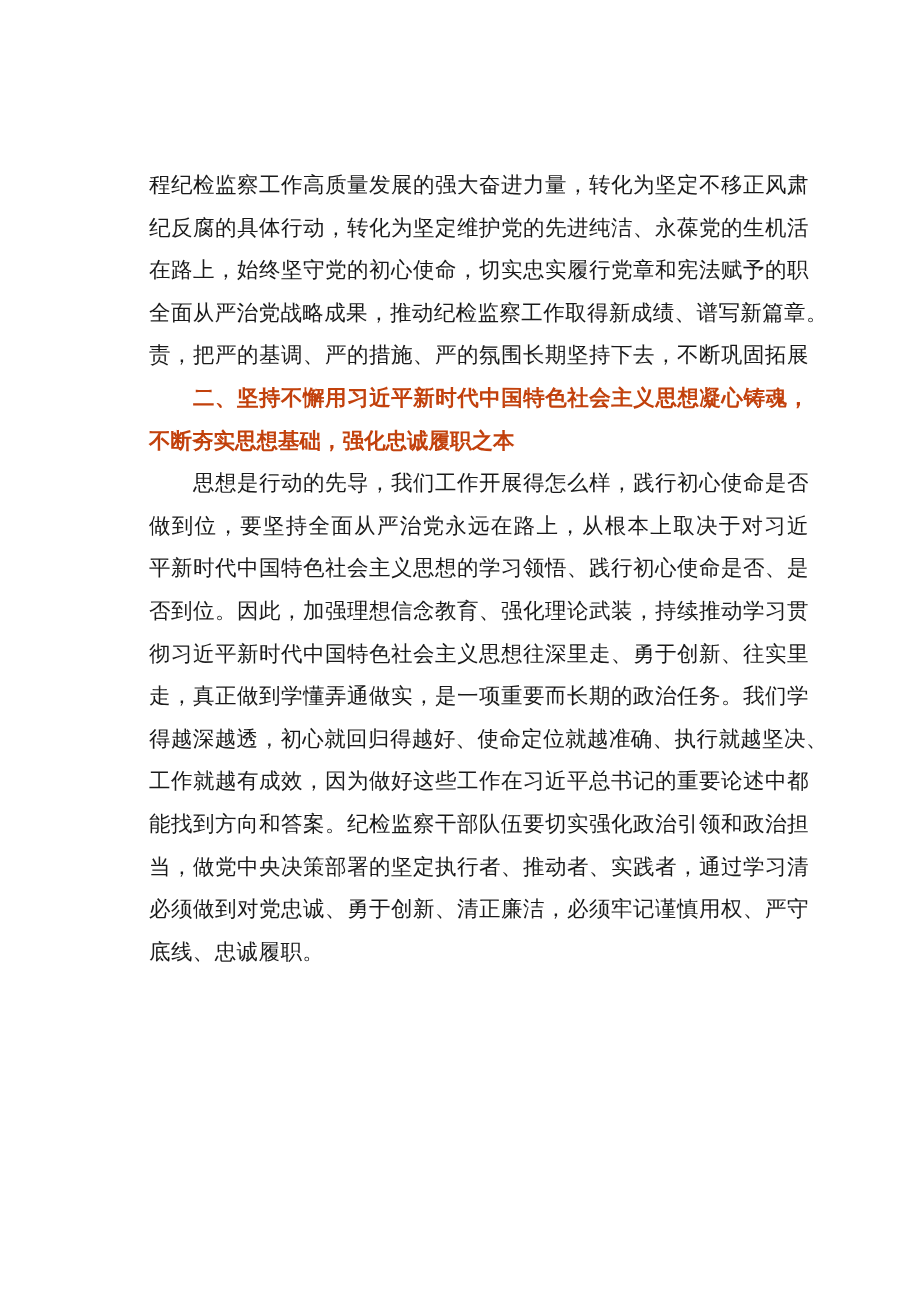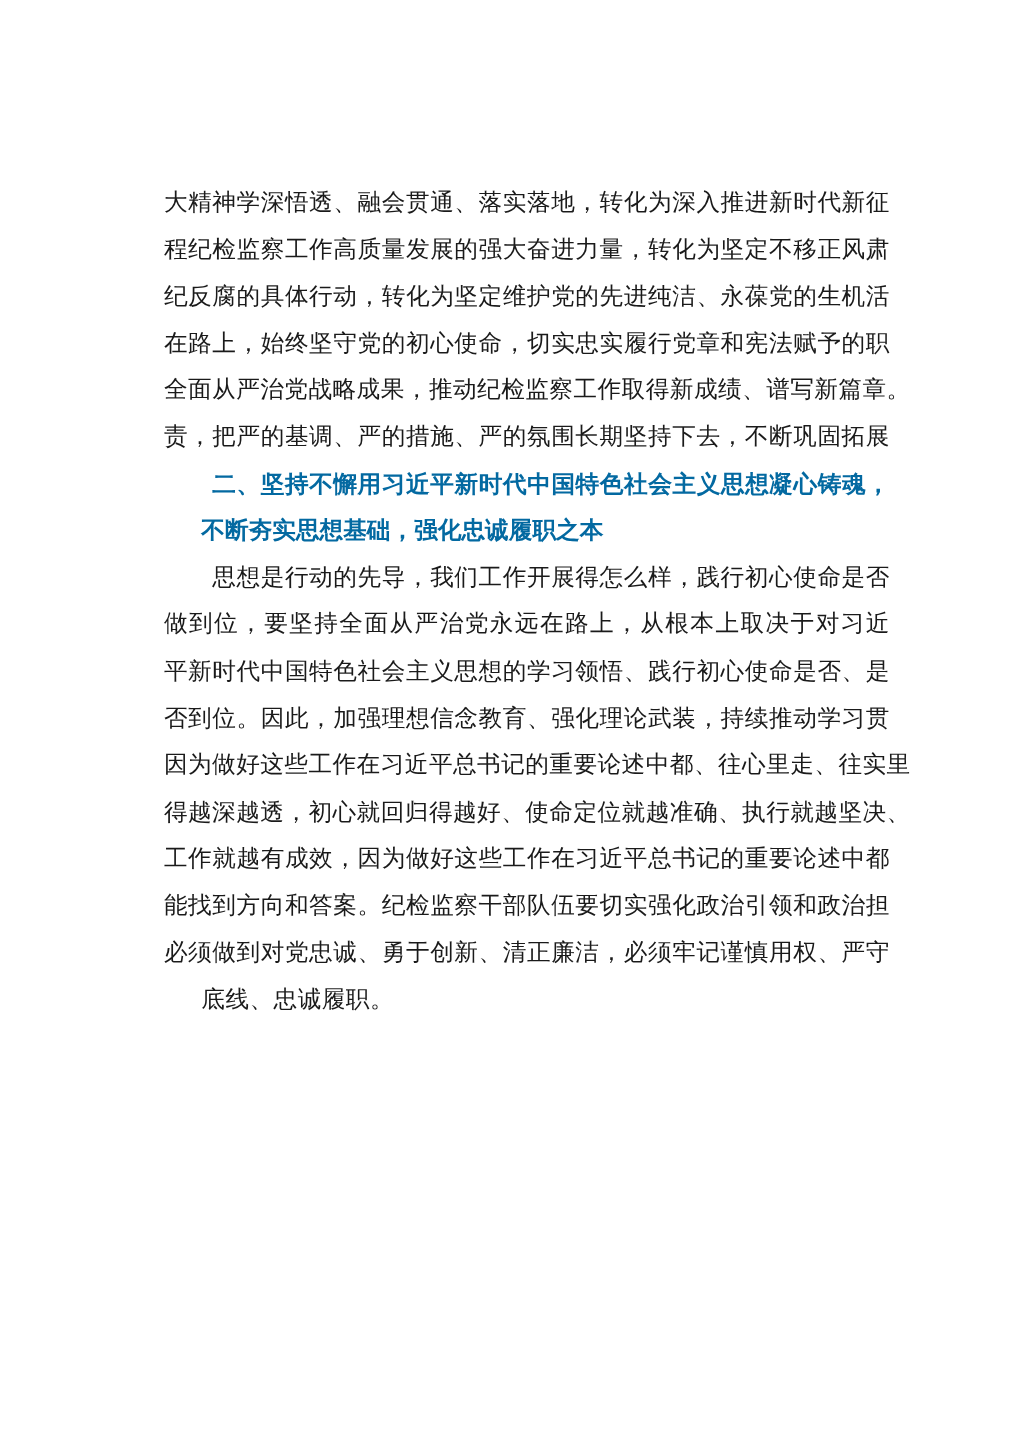--- a/index.html
+++ b/index.html
@@ -5,47 +5,48 @@
   html, body { margin: 0; padding: 0; background: #ffffff; }
   body { width: 920px; height: 1301px; position: relative; overflow: hidden; }
   .page { position: absolute; left: 0; top: 0; width: 920px; height: 1301px; background: #fff; }
   .content { position: absolute; left: 149px; top: 164px; width: 660px; }
   .line {
     height: 42.6px; line-height: 42.6px;
     font-family: "DejaVu Sans", "Liberation Sans", sans-serif;
     font-size: 21.5px; color: #1a1a1a; white-space: nowrap;
     text-align: justify; text-align-last: justify; letter-spacing: 0.4px;
   }
-  .line.last { text-align-last: left; margin-left: 34px; }
+  .line.last { text-align-last: left; }
   .line.indent { padding-left: 44px; }
-  .heading { font-weight: bold; color: #0369a1; letter-spacing: 0; }
+  .heading { font-weight: bold; color: #c2410c; letter-spacing: 0; }
 </style>
 </head>
 <body>
 
 <div class="page">
   <div class="content">
     <div>
-      <div class="line">大精神学深悟透、融会贯通、落实落地，转化为深入推进新时代新征</div>
       <div class="line">程纪检监察工作高质量发展的强大奋进力量，转化为坚定不移正风肃</div>
       <div class="line">纪反腐的具体行动，转化为坚定维护党的先进纯洁、永葆党的生机活</div>
       <div class="line">在路上，始终坚守党的初心使命，切实忠实履行党章和宪法赋予的职</div>
       <div class="line">全面从严治党战略成果，推动纪检监察工作取得新成绩、谱写新篇章。</div>
       <div class="line">责，把严的基调、严的措施、严的氛围长期坚持下去，不断巩固拓展</div>
     </div>
     <div>
       <div class="line heading indent">二、坚持不懈用习近平新时代中国特色社会主义思想凝心铸魂，</div>
       <div class="line heading last">不断夯实思想基础，强化忠诚履职之本</div>
     </div>
     <div>
       <div class="line indent">思想是行动的先导，我们工作开展得怎么样，践行初心使命是否</div>
       <div class="line">做到位，要坚持全面从严治党永远在路上，从根本上取决于对习近</div>
       <div class="line">平新时代中国特色社会主义思想的学习领悟、践行初心使命是否、是</div>
       <div class="line">否到位。因此，加强理想信念教育、强化理论武装，持续推动学习贯</div>
-      <div class="line">因为做好这些工作在习近平总书记的重要论述中都、往心里走、往实里</div>
+      <div class="line">彻习近平新时代中国特色社会主义思想往深里走、勇于创新、往实里</div>
+      <div class="line">走，真正做到学懂弄通做实，是一项重要而长期的政治任务。我们学</div>
       <div class="line">得越深越透，初心就回归得越好、使命定位就越准确、执行就越坚决、</div>
       <div class="line">工作就越有成效，因为做好这些工作在习近平总书记的重要论述中都</div>
       <div class="line">能找到方向和答案。纪检监察干部队伍要切实强化政治引领和政治担</div>
+      <div class="line">当，做党中央决策部署的坚定执行者、推动者、实践者，通过学习清</div>
       <div class="line">必须做到对党忠诚、勇于创新、清正廉洁，必须牢记谨慎用权、严守</div>
       <div class="line last">底线、忠诚履职。</div>
     </div>
   </div>
 </div>
 
 </body></html>

